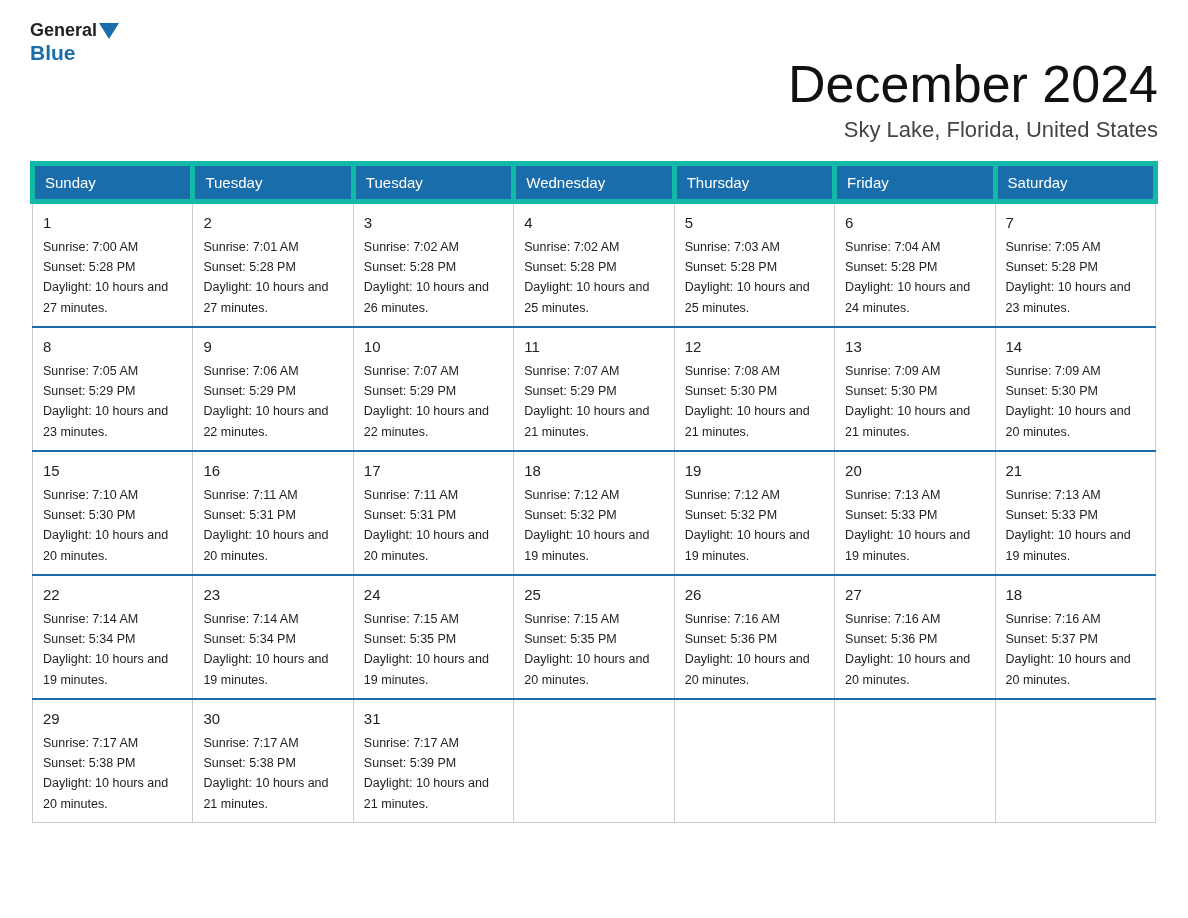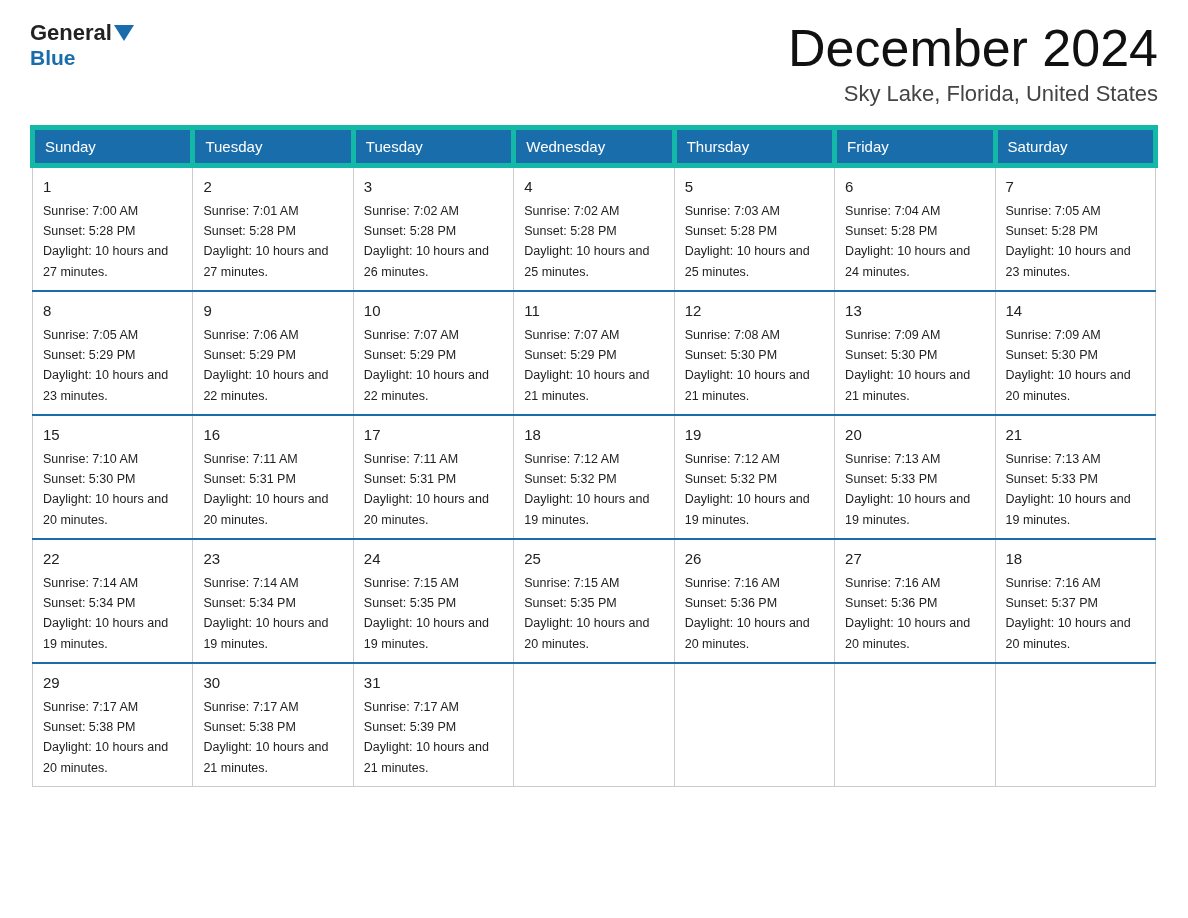--- a/index.html
+++ b/index.html
@@ -18,21 +18,21 @@
       margin-bottom: 18px;
     }
     .logo {
       display: flex;
       flex-direction: column;
       align-items: flex-start;
     }
     .logo-text {
       display: flex;
       align-items: center;
-      font-size: 22px;
+      font-size: 18px;
       font-weight: bold;
       color: #222;
       text-align: center;
     }
     .logo-general {
       color: #222;
     }
     .logo-arrow {
       width: 0;
       height: 0;
@@ -48,20 +48,21 @@
       font-weight: bold;
     }
     .title-section {
       text-align: right;
     }
     .month-title {
       font-size: 52px;
       font-weight: normal;
       color: #111;
       line-height: 1.1;
+      margin-top: 36px;
     }
     .location {
       font-size: 22px;
       color: #444;
       margin-top: 4px;
       text-align: right;
     }
     table {
       width: 100%;
       border-collapse: collapse;

